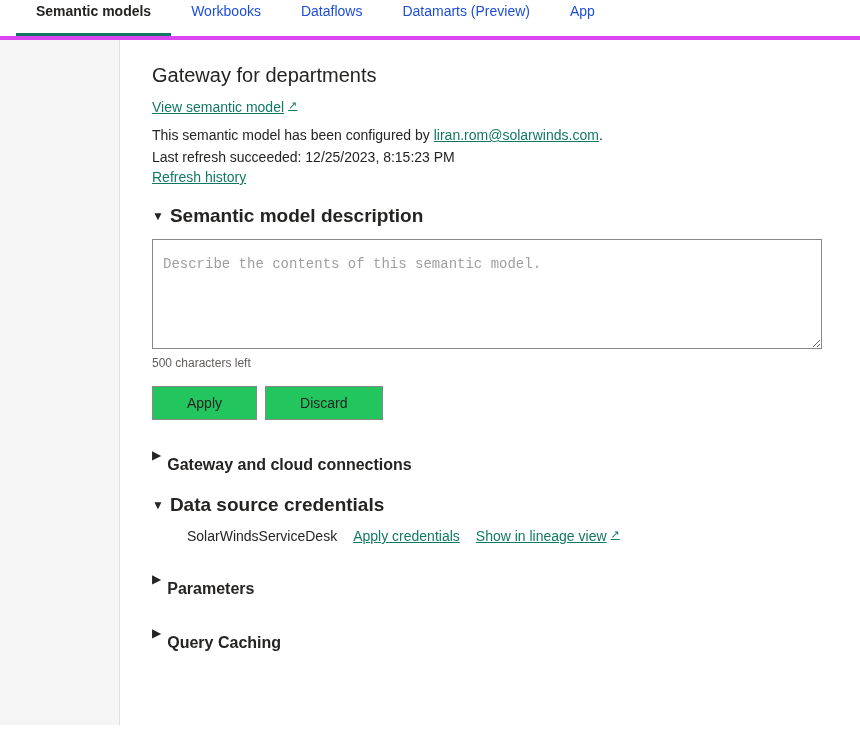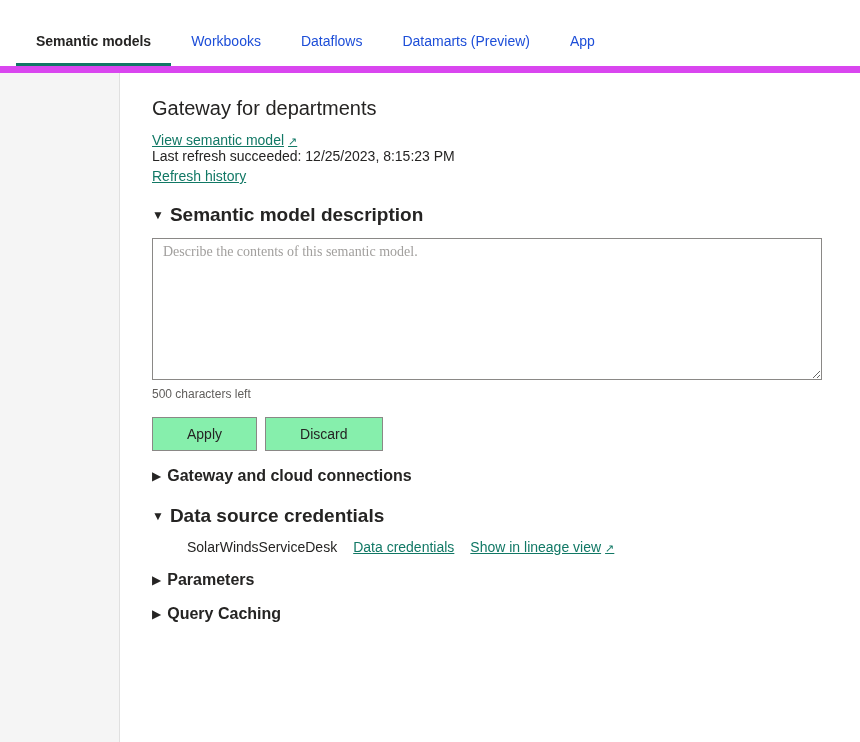--- a/index.html
+++ b/index.html
@@ -14,23 +14,23 @@
       color: #252423;
       background: #fff;
       width: 860px;
       min-height: 742px;
     }
 
     
     .top-nav {
       display: flex;
       align-items: flex-end;
-      border-bottom: 7px solid #d946ef;
+      border-bottom: 4px solid #d946ef;
       padding: 0 0 0 16px;
-      height: 73px;
+      height: 40px;
     }
 
     .nav-tab {
       padding: 16px 20px 14px 20px;
       font-size: 14px;
       cursor: pointer;
       color: #1d4ed8;
       border-bottom: 3px solid transparent;
       white-space: nowrap;
       text-decoration: none;
@@ -72,21 +72,21 @@
     
     .link {
       color: #117865;
       text-decoration: underline;
       cursor: pointer;
       font-size: 14px;
     }
 
     .link-with-icon {
       display: inline-flex;
-      align-items: flex-end;
+      align-items: flex-start;
       gap: 4px;
       color: #117865;
       text-decoration: underline;
       cursor: pointer;
       font-size: 14px;
     }
 
     .external-icon {
       font-size: 11px;
       color: #117865;
@@ -122,24 +122,24 @@
     .section-title {
       font-size: 19px;
       font-weight: 600;
       color: #252423;
     }
 
     
     .description-textarea {
       width: 100%;
       max-width: 670px;
-      height: 142px;
+      height: 110px;
       border: 1px solid #8a8886;
-      padding: 5px 10px;
-      font-family: Liberation Serif, serif;
+      padding: 16px 10px;
+      font-family: Liberation Mono, monospace;
       font-size: 14px;
       color: #252423;
       resize: vertical;
       outline: none;
     }
 
     .description-textarea::placeholder {
       color: #a19f9d;
     }
 
@@ -156,21 +156,21 @@
       display: flex;
       gap: 8px;
       margin-top: 16px;
     }
 
     .btn {
       padding: 8px 34px;
       font-size: 14px;
       cursor: pointer;
       border: 1px solid #8a8886;
-      background: #86efac;
+      background: #22c55e;
       color: #252423;
       min-width: 80px;
     }
 
     
     .credentials-row {
       display: flex;
       align-items: center;
       gap: 16px;
       margin-top: 8px;
@@ -193,20 +193,21 @@
 
     .collapsed-section .chevron-right {
       font-size: 12px;
       color: #252423;
     }
 
     .collapsed-section-title {
       font-size: 16px;
       font-weight: 600;
       color: #252423;
+      margin-top: 20px;
     }
   </style>
 </head>
 <body>
 
 <nav class="top-nav">
   <a class="nav-tab active">Semantic models</a>
   <a class="nav-tab">Workbooks</a>
   <a class="nav-tab">Dataflows</a>
   <a class="nav-tab">Datamarts (Preview)</a>
@@ -222,20 +223,23 @@
     
     <h1 class="page-title">Gateway for departments</h1>
 
     
     <a class="link-with-icon">
       <span>View semantic model</span>
       <span class="external-icon">↗</span>
     </a>
 
     
+    <p class="info-text">
+      <span>This semantic model has been configured by </span><a class="link">liran.rom@solarwinds.com</a><span>.</span>
+    </p>
 
     
     <p class="refresh-info">Last refresh succeeded: 12/25/2023, 8:15:23 PM</p>
     <a class="link">Refresh history</a>
 
     
     <div class="section-header">
       <span class="chevron">▼</span>
       <span class="section-title">Semantic model description</span>
     </div>
@@ -259,21 +263,21 @@
     </div>
 
     
     <div class="section-header">
       <span class="chevron">▼</span>
       <span class="section-title">Data source credentials</span>
     </div>
 
     <div class="credentials-row">
       <span class="credentials-name">SolarWindsServiceDesk</span>
-      <a class="link">Data credentials</a>
+      <a class="link">Apply credentials</a>
       <a class="link-with-icon">
         <span>Show in lineage view</span>
         <span class="external-icon">↗</span>
       </a>
     </div>
 
     
     <div class="collapsed-section">
       <span class="chevron-right">▶</span>
       <span class="collapsed-section-title">Parameters</span>

